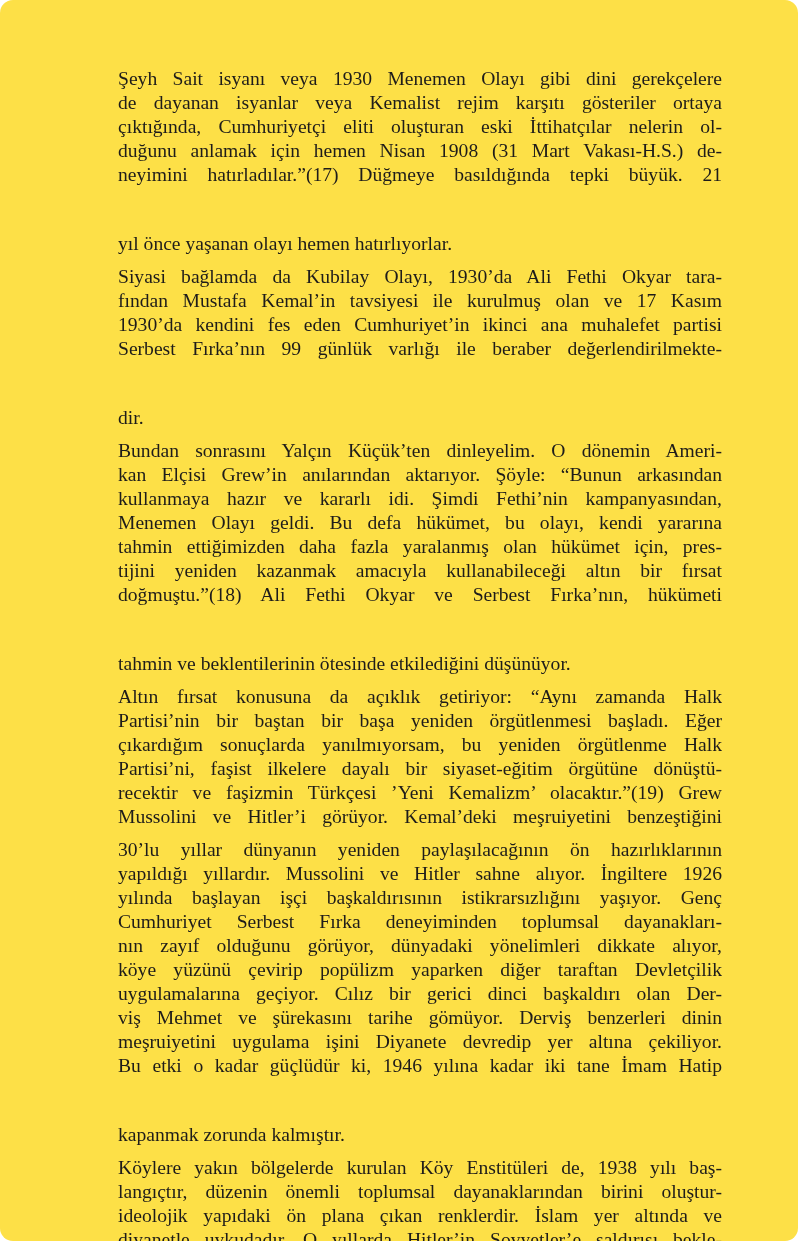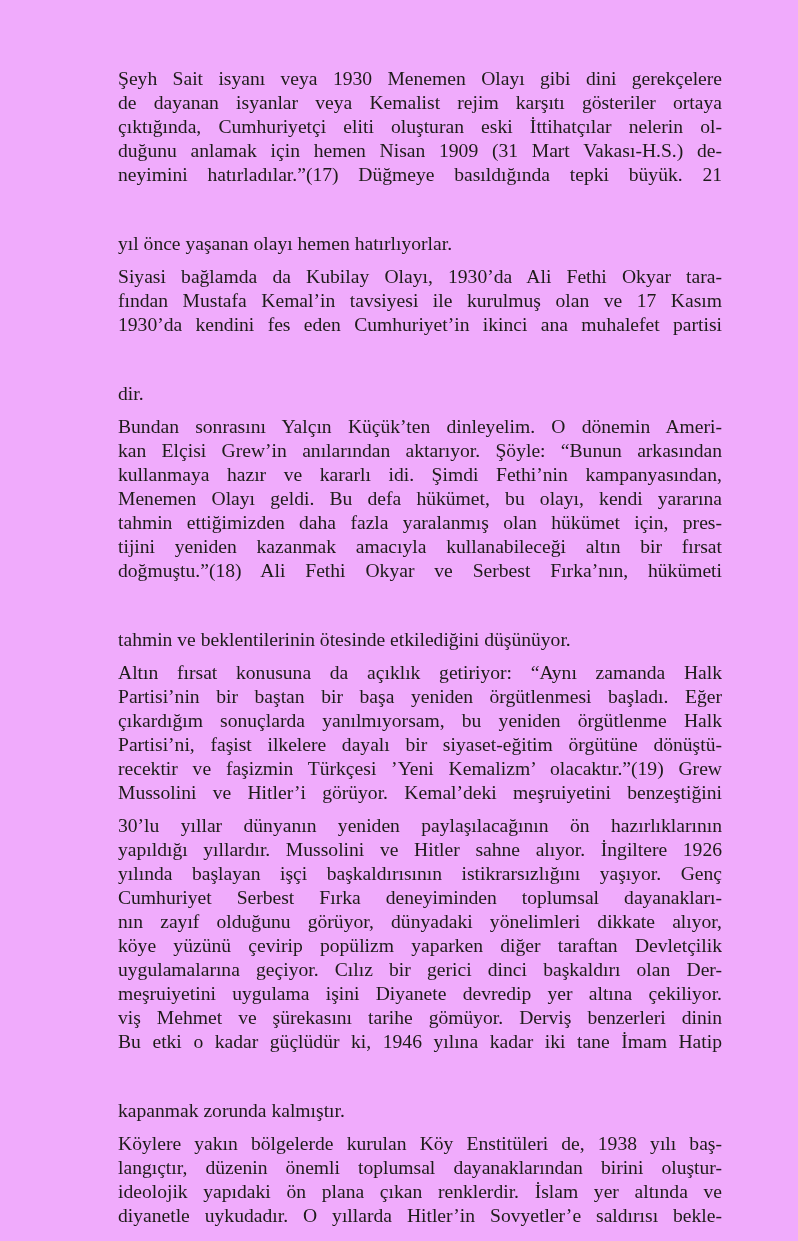--- a/index.html
+++ b/index.html
@@ -6,21 +6,22 @@
   body {
     width: 798px;
     height: 1241px;
     background: #ffffff;
     position: relative;
     overflow: hidden;
   }
   .page {
     position: absolute;
     inset: 0;
-    background: #f0abfc;
+    background: #fde047;
+    border-radius: 13px;
   }
   .text-block {
     position: absolute;
     left: 118px;
     top: 67px;
     width: 604px;
   }
   .para {
     margin: 0 0 9px 0;
   }
@@ -69,28 +70,29 @@
 </style>
 </head>
 <body>
 
 <div class="page">
   <main class="text-block" id="text-block">
       <div class="para">
         <div class="line">Şeyh Sait isyanı veya 1930 Menemen Olayı gibi dini gerekçelere</div>
         <div class="line">de dayanan isyanlar veya Kemalist rejim karşıtı gösteriler ortaya</div>
         <div class="line">çıktığında, Cumhuriyetçi eliti oluşturan eski İttihatçılar nelerin ol-</div>
-        <div class="line">duğunu anlamak için hemen Nisan 1909 (31 Mart Vakası-H.S.) de-</div>
+        <div class="line">duğunu anlamak için hemen Nisan 1908 (31 Mart Vakası-H.S.) de-</div>
         <div class="line">neyimini hatırladılar.”(17) Düğmeye basıldığında tepki büyük. 21</div>
         <div class="line last">yıl önce yaşanan olayı hemen hatırlıyorlar.</div>
       </div>
       <div class="para">
         <div class="line">Siyasi bağlamda da Kubilay Olayı, 1930’da Ali Fethi Okyar tara-</div>
         <div class="line">fından Mustafa Kemal’in tavsiyesi ile kurulmuş olan ve 17 Kasım</div>
         <div class="line">1930’da kendini fes eden Cumhuriyet’in ikinci ana muhalefet partisi</div>
+        <div class="line">Serbest Fırka’nın 99 günlük varlığı ile beraber değerlendirilmekte-</div>
         <div class="line last">dir.</div>
       </div>
       <div class="para">
         <div class="line">Bundan sonrasını Yalçın Küçük’ten dinleyelim. O dönemin Ameri-</div>
         <div class="line">kan Elçisi Grew’in anılarından aktarıyor. Şöyle: “Bunun arkasından</div>
         <div class="line">kullanmaya hazır ve kararlı idi. Şimdi Fethi’nin kampanyasından,</div>
         <div class="line">Menemen Olayı geldi. Bu defa hükümet, bu olayı, kendi yararına</div>
         <div class="line">tahmin ettiğimizden daha fazla yaralanmış olan hükümet için, pres-</div>
         <div class="line">tijini yeniden kazanmak amacıyla kullanabileceği altın bir fırsat</div>
         <div class="line">doğmuştu.”(18) Ali Fethi Okyar ve Serbest Fırka’nın, hükümeti</div>
@@ -105,22 +107,22 @@
         <div class="line">Mussolini ve Hitler’i görüyor. Kemal’deki meşruiyetini benzeştiğini</div>
       </div>
       <div class="para">
         <div class="line">30’lu yıllar dünyanın yeniden paylaşılacağının ön hazırlıklarının</div>
         <div class="line">yapıldığı yıllardır. Mussolini ve Hitler sahne alıyor. İngiltere 1926</div>
         <div class="line">yılında başlayan işçi başkaldırısının istikrarsızlığını yaşıyor. Genç</div>
         <div class="line">Cumhuriyet Serbest Fırka deneyiminden toplumsal dayanakları-</div>
         <div class="line">nın zayıf olduğunu görüyor, dünyadaki yönelimleri dikkate alıyor,</div>
         <div class="line">köye yüzünü çevirip popülizm yaparken diğer taraftan Devletçilik</div>
         <div class="line">uygulamalarına geçiyor. Cılız bir gerici dinci başkaldırı olan Der-</div>
+        <div class="line">viş Mehmet ve şürekasını tarihe gömüyor. Derviş benzerleri dinin</div>
         <div class="line">meşruiyetini uygulama işini Diyanete devredip yer altına çekiliyor.</div>
-        <div class="line">viş Mehmet ve şürekasını tarihe gömüyor. Derviş benzerleri dinin</div>
         <div class="line">Bu etki o kadar güçlüdür ki, 1946 yılına kadar iki tane İmam Hatip</div>
         <div class="line last">kapanmak zorunda kalmıştır.</div>
       </div>
       <div class="para">
         <div class="line">Köylere yakın bölgelerde kurulan Köy Enstitüleri de, 1938 yılı baş-</div>
         <div class="line">langıçtır, düzenin önemli toplumsal dayanaklarından birini oluştur-</div>
         <div class="line">ideolojik yapıdaki ön plana çıkan renklerdir. İslam yer altında ve</div>
         <div class="line">diyanetle uykudadır. O yıllarda Hitler’in Sovyetler’e saldırısı bekle-</div>
         <div class="line last">niyor, politika daha çok Türkifikasyon ve Turan fikrine kilitleniyor.</div>
       </div>

